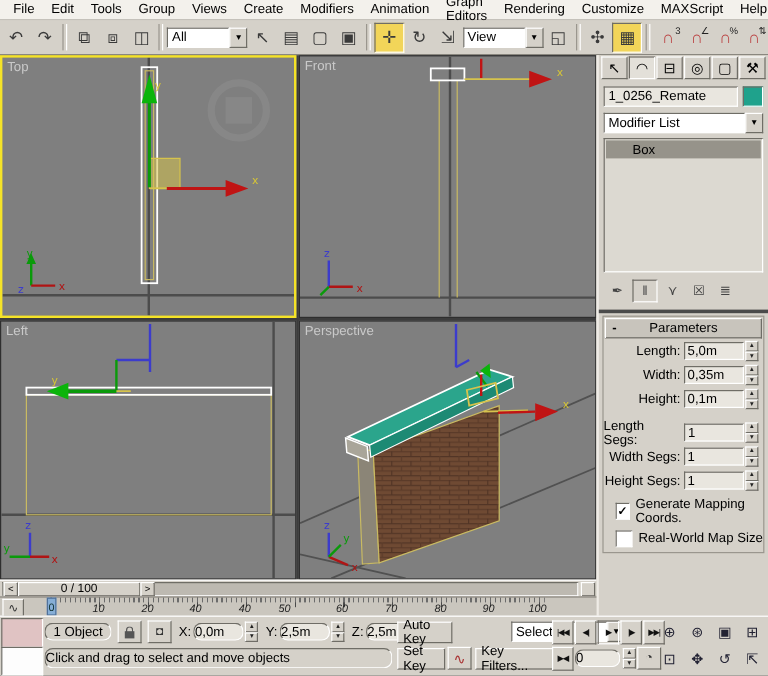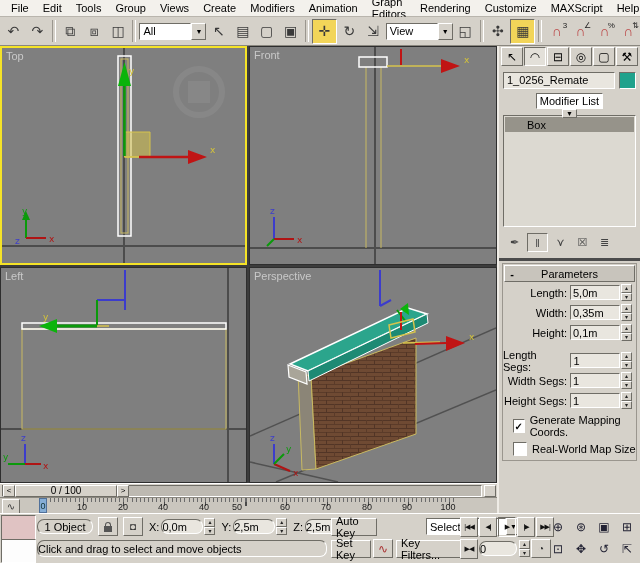--- a/index.html
+++ b/index.html
@@ -34,21 +34,21 @@
   #vp-persp{left:249px;top:221px;width:248px;height:216px;border:1px solid #2e2e2e;box-sizing:border-box;}
   .vp svg{position:absolute;left:0;top:0;}
   
   #cmdpanel{left:497px;top:46px;width:143px;height:469px;background:#d5d1c9;border-left:2px solid #efece6;box-sizing:border-box;}
   #paneltabs{display:flex;height:19px;align-items:flex-end;padding:1px 2px 0 2px;gap:1px;}
   .ptab{width:21px;height:17px;display:flex;align-items:center;justify-content:center;font-size:12px;border:1px solid;border-color:#fff #6f6d66 #6f6d66 #fff;background:#d5d1c9;}
   .ptab.active{border-color:#6f6d66 #fff #fff #6f6d66;background:#e3e0d9;}
   .namerow{display:flex;align-items:center;gap:4px;margin:6px 4px 4px 4px;}
   #objname{flex:1;height:17px;box-sizing:border-box;padding:1px 3px;}
   #colorswatch{width:15px;height:15px;border:1px solid;border-color:#6f6d66 #fff #fff #6f6d66;}
-  .modlist{margin:2px 4px;flex-direction:column;}
+  .modlist{margin:2px 4px;}
   #stackbox{margin:3px 4px;height:110px;background:#dcd9d1;border:1px solid;border-color:#6f6d66 #fff #fff #6f6d66;text-align:right;}
   .stackrow{height:15px;background:#96938a;color:#000;padding-left:22px;display:flex;align-items:center;margin:1px;}
   #stackbtns{display:flex;align-items:center;gap:3px;padding:3px 6px;}
   .sbtn{width:19px;height:17px;display:flex;align-items:center;justify-content:center;font-size:11px;color:#444;}
   .darkbar{height:3px;background:#4b4b4b;margin:3px 0 2px 0;}
   #rollout{margin:2px 3px;border:1px solid #9a968e;padding-bottom:4px;background:#d5d1c9;}
   #rollhdr{height:15px;margin:1px;display:flex;align-items:center;background:#c8c4bc;border:1px solid;border-color:#fff #6f6d66 #6f6d66 #fff;font-weight:bold;}
   #rollhdr .minus{width:14px;text-align:center;font-weight:bold;}
   #rollhdr .rtitle{flex:1;text-align:center;margin-right:14px;font-weight:normal;}
   .prow{display:flex;align-items:center;justify-content:flex-end;height:19px;margin:1px 4px 1px 0;}
@@ -68,21 +68,21 @@
   
   #trackbar{left:0;top:497px;width:497px;height:16px;background:#cac6be;border-top:1px solid #8a877f;box-sizing:border-box;}
   #tbcurvebtn{position:absolute;left:2px;top:499px;width:16px;height:13px;display:flex;align-items:center;justify-content:center;font-size:10px;color:#333;}
   #ruler{position:absolute;left:0;top:498px;width:480px;height:15px;
     background-image:
       repeating-linear-gradient(90deg,#6b6b6b 0 1px,transparent 1px 4.07px),
       repeating-linear-gradient(90deg,#4a4a4a 0 1px,transparent 1px 40.7px);
     background-size:412px 4px,412px 8px;
     background-position:42px 0,42px 0;
     background-repeat:no-repeat;}
-  .tick-label{position:absolute;top:4px;width:20px;text-align:center;font-size:9px;color:#222;}
+  .tick-label{position:absolute;top:4px;width:20px;text-align:center;font-size:9px;color:#222;font-style:italic;}
   #framemarker{position:absolute;left:39px;top:0;width:8px;height:15px;background:#86aed6;border:1px solid #51719a;box-sizing:border-box;font-size:9px;text-align:center;line-height:15px;color:#133;}
   
   #statusbar{left:0;top:513px;width:640px;height:50px;background:#d5d1c9;border-top:1px solid #fff;box-sizing:border-box;}
   #listener-pink{left:1px;top:515px;width:33px;height:23px;background:#e0c3c3;}
   #listener-white{left:1px;top:539px;width:33px;height:22px;background:#fdfdfd;}
   .srow1{top:517px;height:19px;}
   .srow2{top:539px;height:19px;}
   .slabel{margin:0 2px 0 6px;}
   .sfield{height:15px;box-sizing:border-box;display:flex;align-items:center;padding:0 0;border-radius:7px;}
   #objcount{left:37px;width:56px;justify-content:center;}

